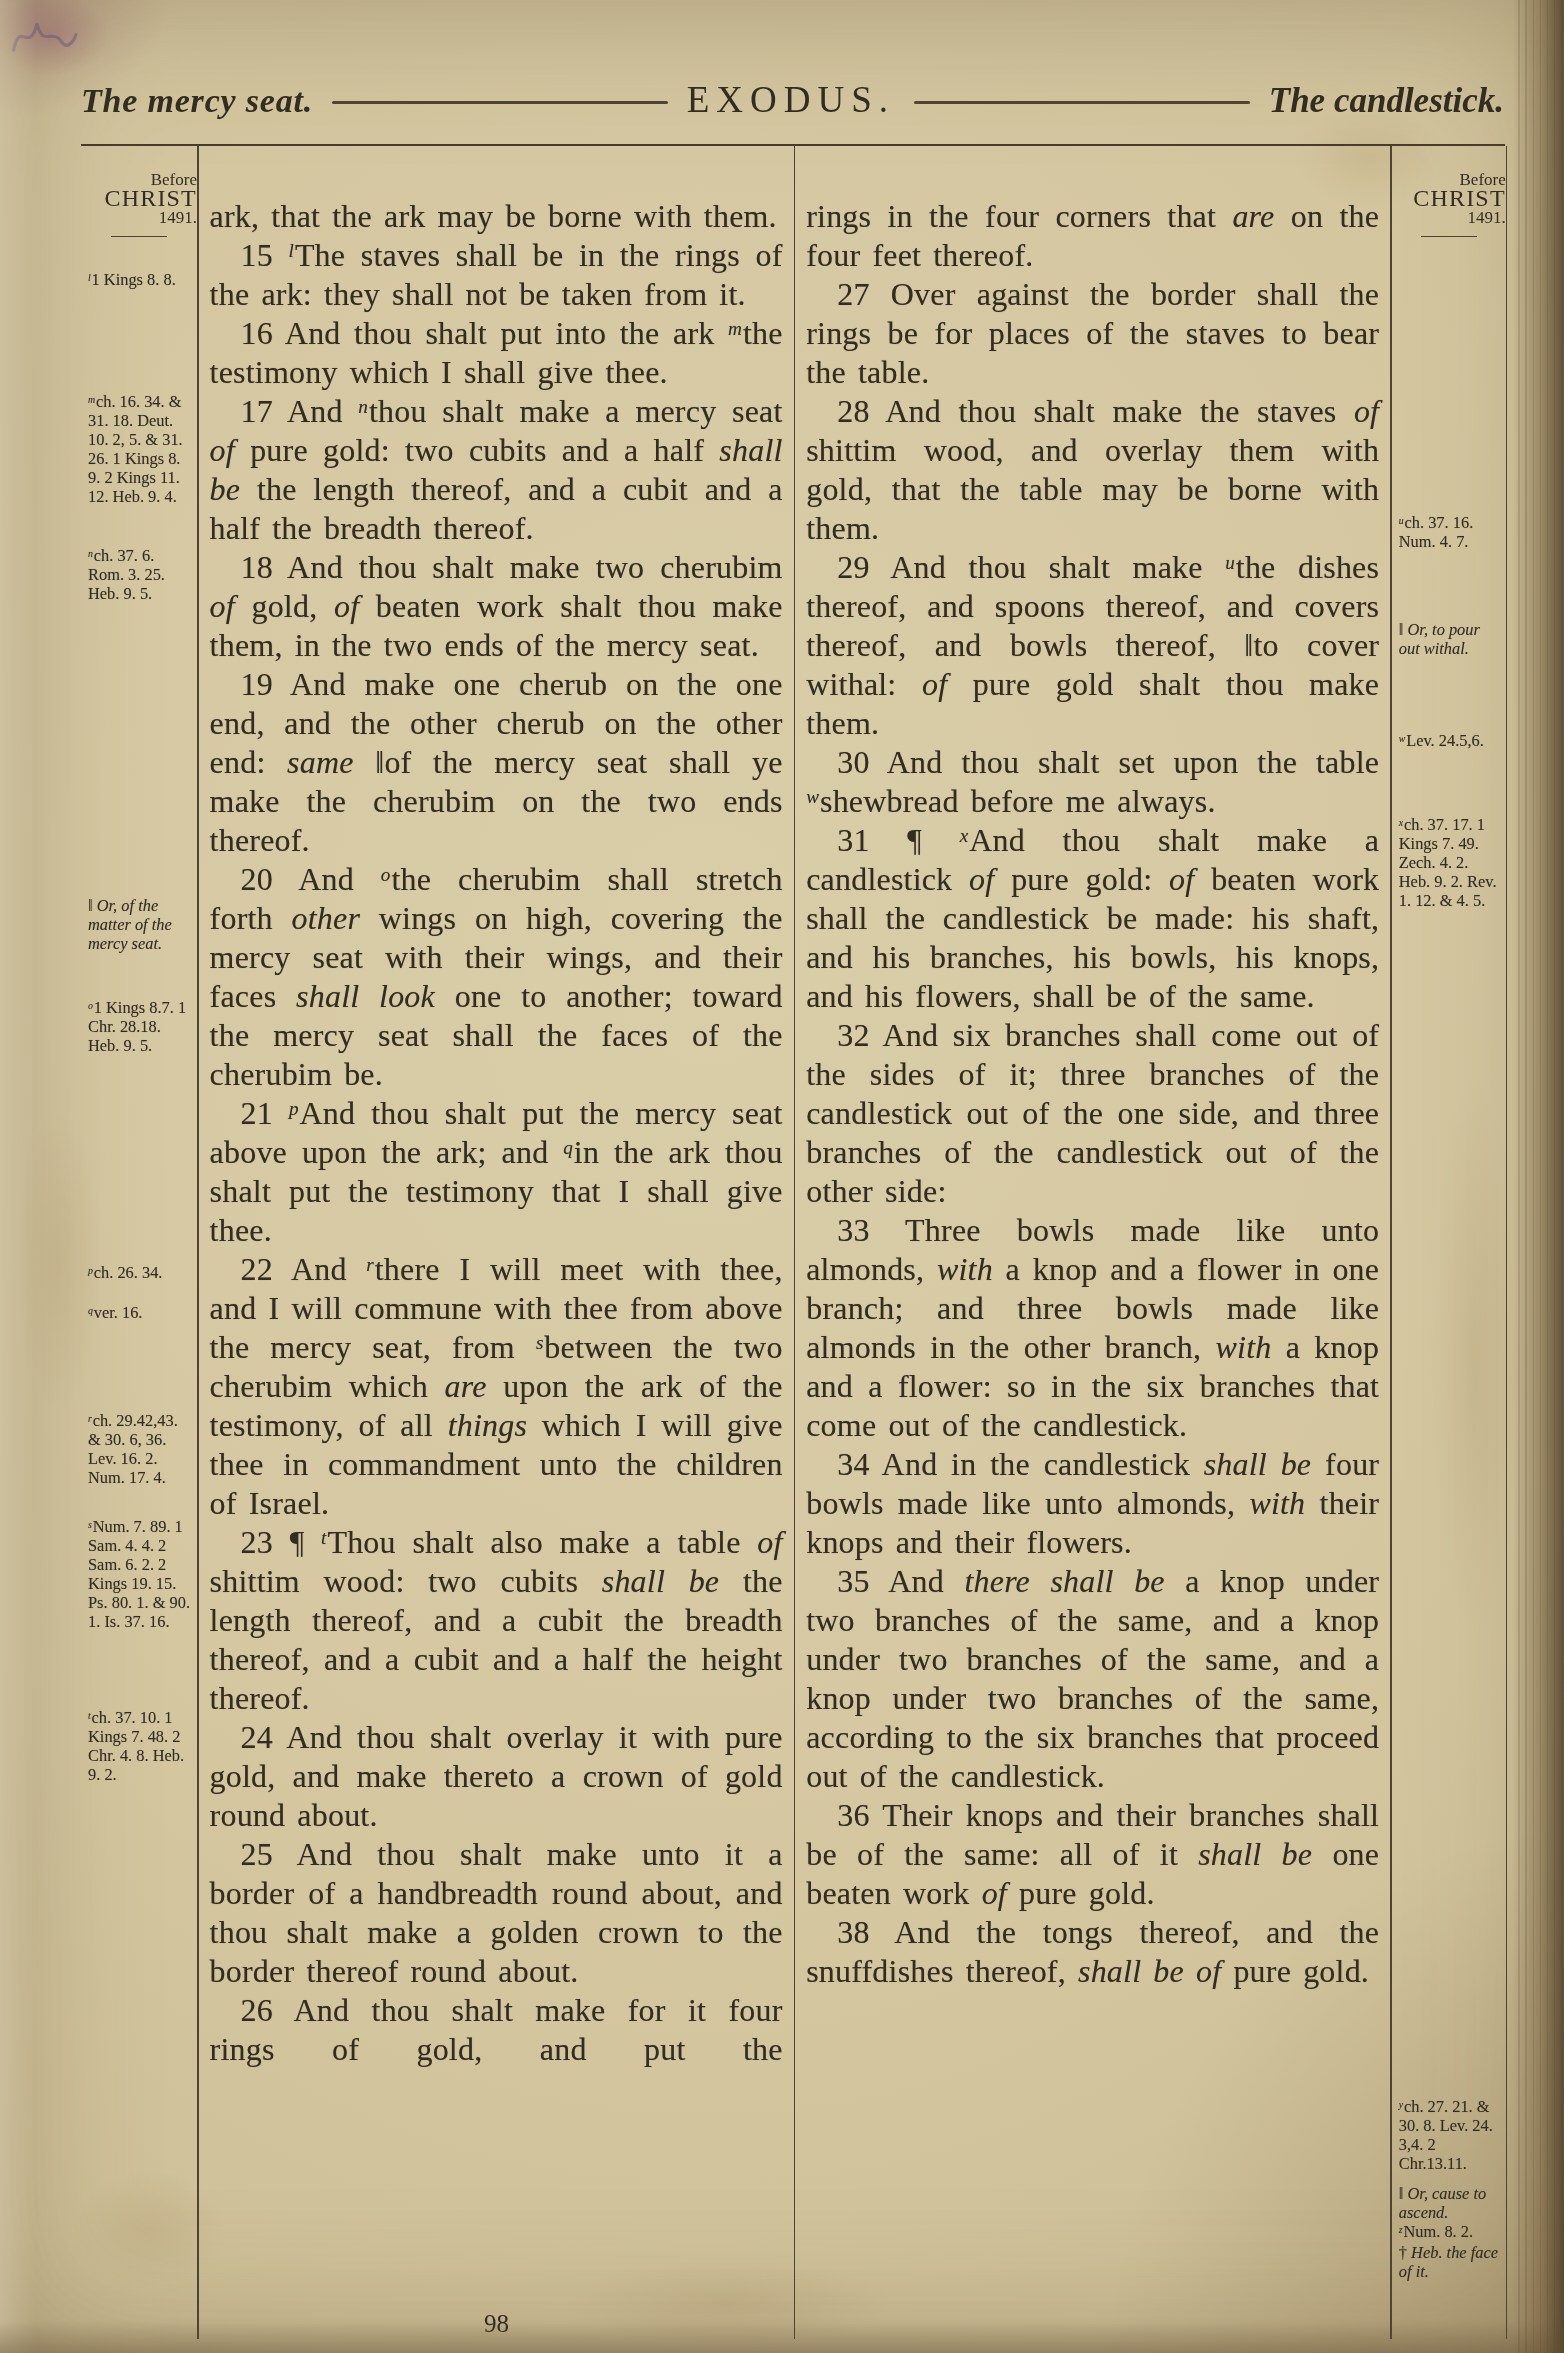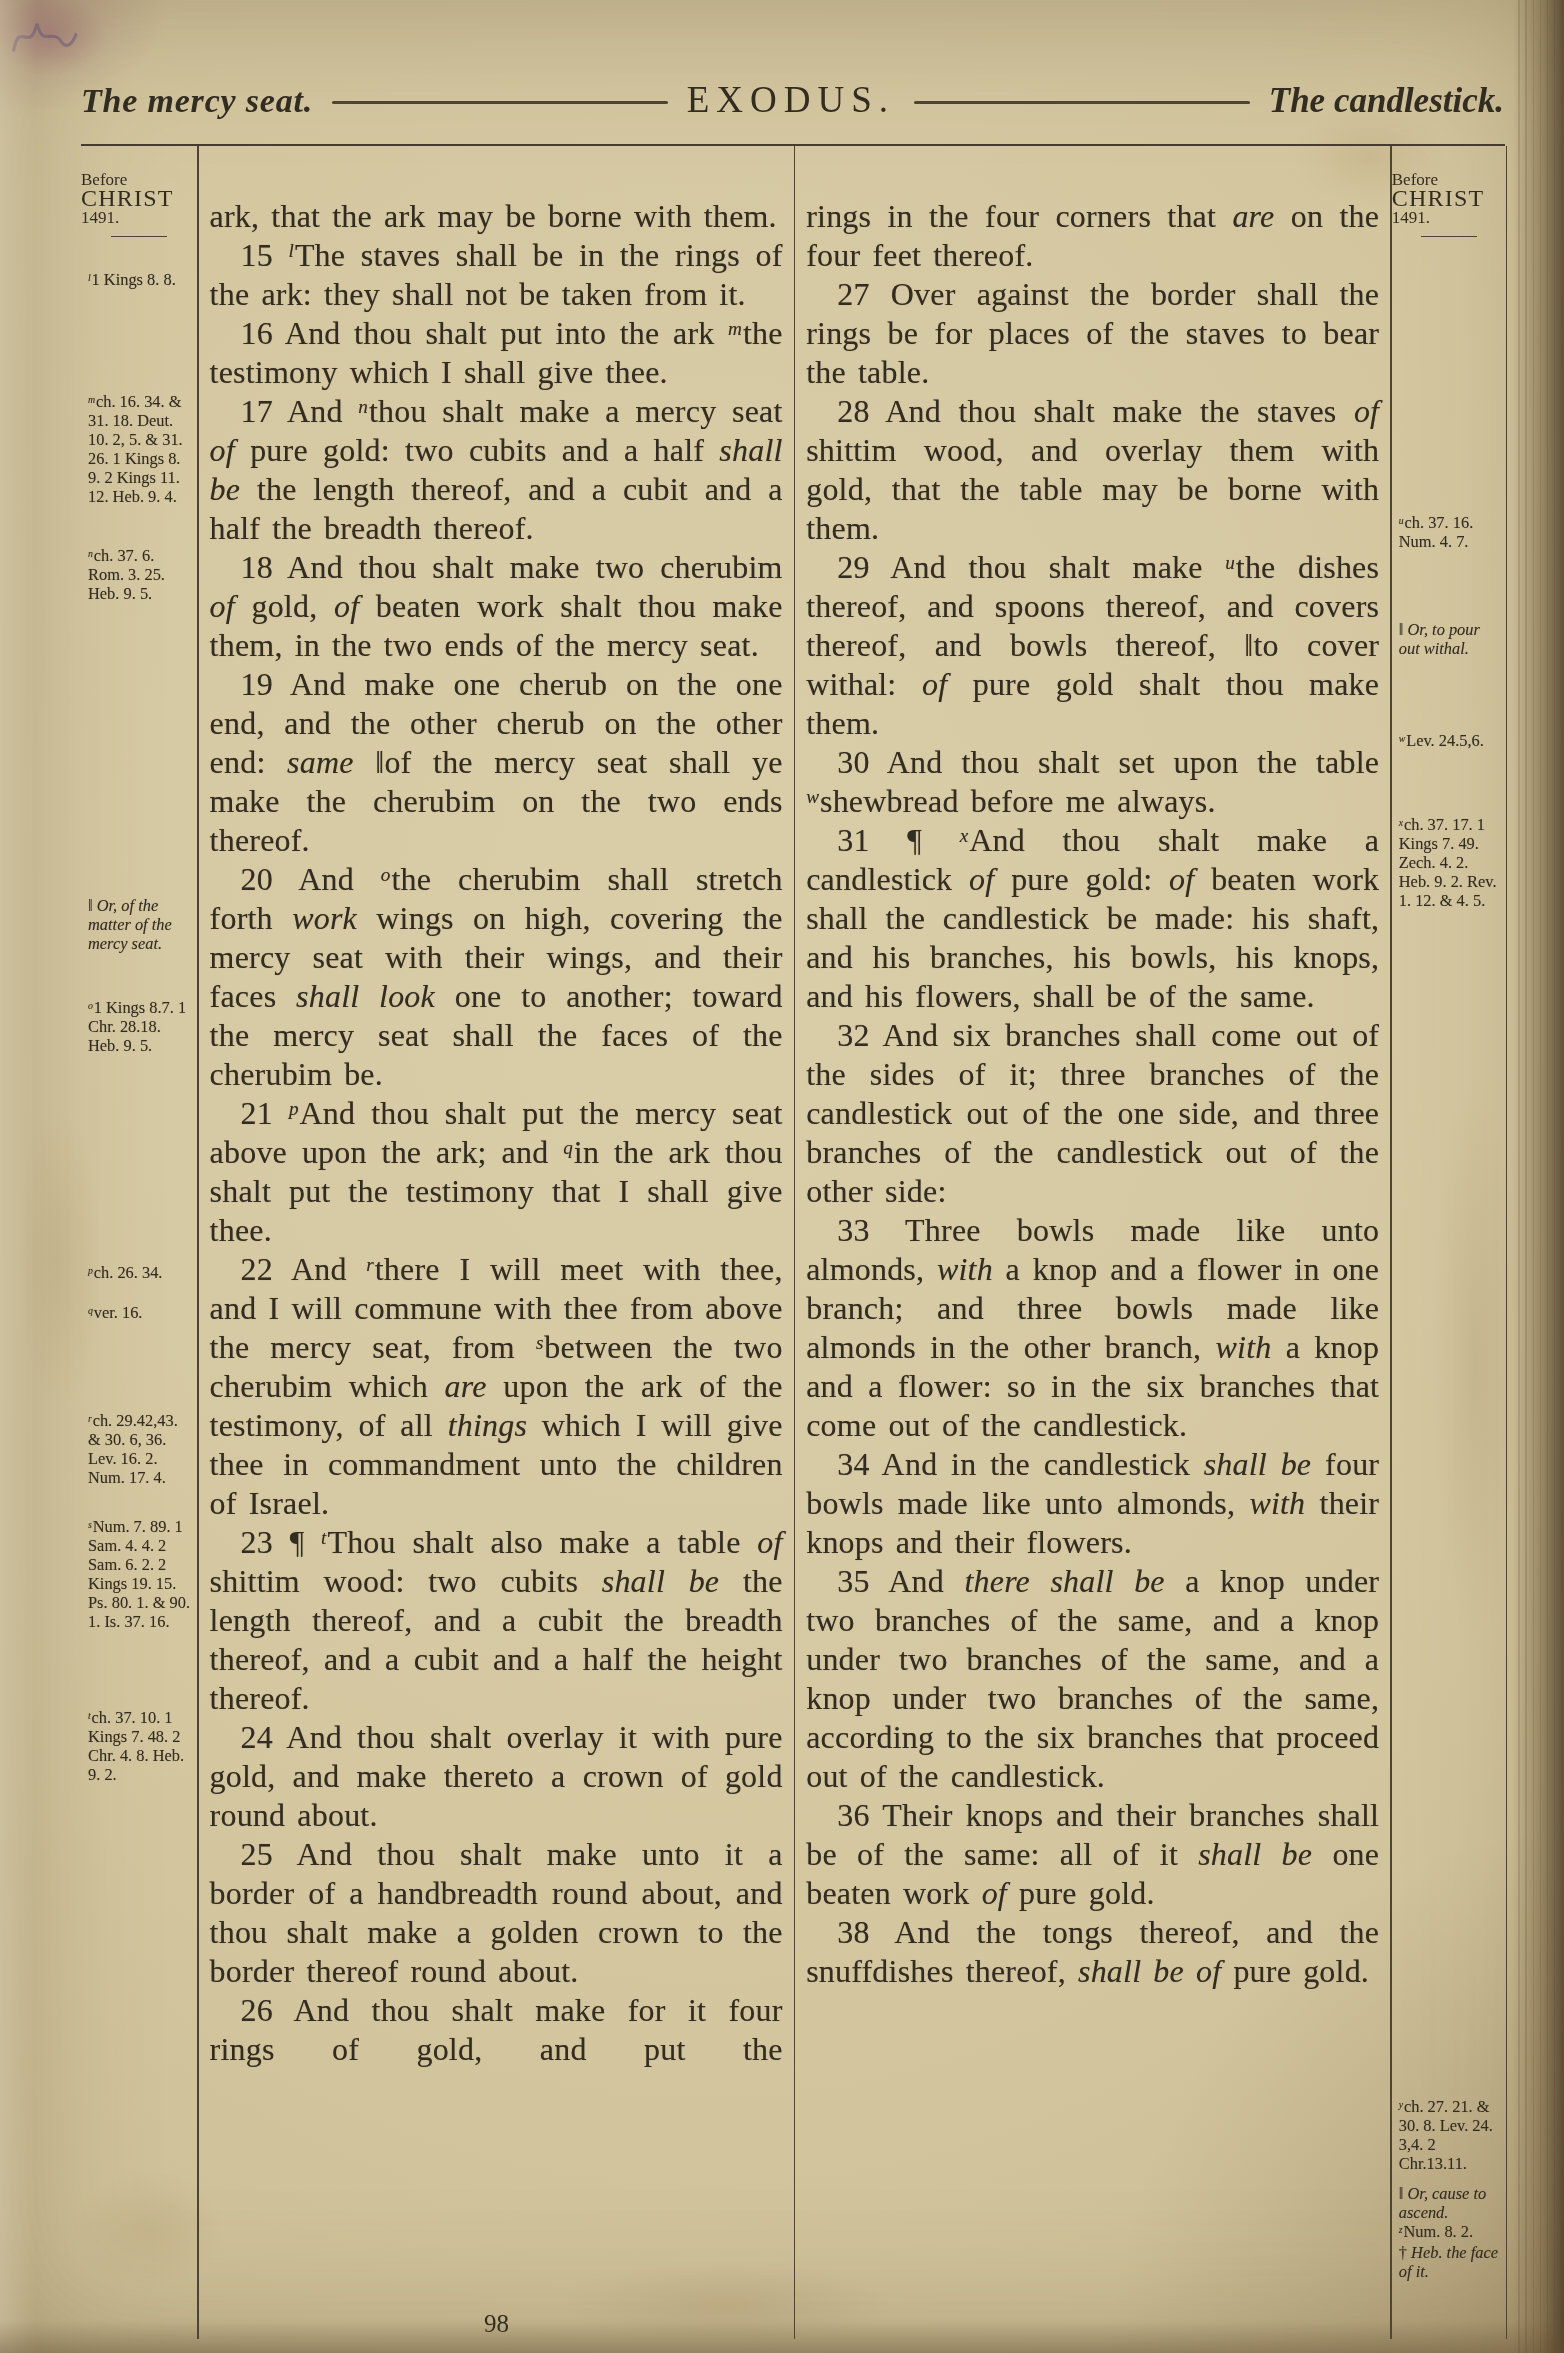--- a/index.html
+++ b/index.html
@@ -48,21 +48,21 @@
 
   .text-col { padding:19px 11px 0 11px; font-size:32px; line-height:39px; text-align:justify;
     overflow:hidden; word-spacing:3.9px; letter-spacing:0.2px;
     text-shadow:0 0 0.8px rgba(40,34,24,.38); }
   .text-col p { margin:0; text-indent:31px; }
   .text-col p.cont { text-indent:0;margin-top:32px; }
   .col-left p:last-child { text-align-last:justify; }
   sup.ref { font-size:60%; font-style:italic; line-height:0; vertical-align:.45em; margin-right:0.8px; }
 
   .notes-col { position:relative; font-size:16.4px; line-height:19px; height:100%; }
-  .bc { position:absolute; top:23.5px; left:0; right:0; text-align:left; }
+  .bc { position:absolute; top:23.5px; left:0; right:0; text-align:right; }
   .bc .bc1 { font-size:17px; }
   .bc .bc2 { font-size:24px; letter-spacing:1.2px; }
   .bc .bc3 { font-size:17px; }
   .bc-rule { width:56px; height:1.6px; background:#4e4433; margin:9.4px auto 0; }
   .notes-holder { position:absolute; inset:0; }
   .note { position:absolute; left:7px; right:3.9px; text-shadow:0 0 0.8px rgba(40,34,24,.3); }
 
   .page-num { position:absolute; left:199px; top:2310px; width:595px; text-align:center; font-size:25px; }
 </style>
 </head>
@@ -116,21 +116,21 @@
 
     <div class="vrule"></div>
 
     <div class="text-col col-left">
         <p class="cont">ark, that the ark may be borne with them.</p>
         <p>15 <sup class="ref">l</sup>The staves shall be in the rings of the ark: they shall not be taken from it.</p>
         <p>16 And thou shalt put into the ark <sup class="ref">m</sup>the testimony which I shall give thee.</p>
         <p>17 And <sup class="ref">n</sup>thou shalt make a mercy seat <i>of</i> pure gold: two cubits and a half <i>shall be</i> the length thereof, and a cubit and a half the breadth thereof.</p>
         <p>18 And thou shalt make two cherubim <i>of</i> gold, <i>of</i> beaten work shalt thou make them, in the two ends of the mercy seat.</p>
         <p>19 And make one cherub on the one end, and the other cherub on the other end: <i>same</i> ‖of the mercy seat shall ye make the cherubim on the two ends thereof.</p>
-        <p>20 And <sup class="ref">o</sup>the cherubim shall stretch forth <i>work</i> wings on high, covering the mercy seat with their wings, and their faces <i>shall look</i> one to another; toward the mercy seat shall the faces of the cherubim be.</p>
+        <p>20 And <sup class="ref">o</sup>the cherubim shall stretch forth <i>other</i> wings on high, covering the mercy seat with their wings, and their faces <i>shall look</i> one to another; toward the mercy seat shall the faces of the cherubim be.</p>
         <p>21 <sup class="ref">p</sup>And thou shalt put the mercy seat above upon the ark; and <sup class="ref">q</sup>in the ark thou shalt put the testimony that I shall give thee.</p>
         <p>22 And <sup class="ref">r</sup>there I will meet with thee, and I will commune with thee from above the mercy seat, from <sup class="ref">s</sup>between the two cherubim which <i>are</i> upon the ark of the testimony, of all <i>things</i> which I will give thee in commandment unto the children of Israel.</p>
         <p>23 ¶ <sup class="ref">t</sup>Thou shalt also make a table <i>of</i> shittim wood: two cubits <i>shall be</i> the length thereof, and a cubit the breadth thereof, and a cubit and a half the height thereof.</p>
         <p>24 And thou shalt overlay it with pure gold, and make thereto a crown of gold round about.</p>
         <p>25 And thou shalt make unto it a border of a handbreadth round about, and thou shalt make a golden crown to the border thereof round about.</p>
         <p>26 And thou shalt make for it four rings of gold, and put the</p>
       </div>
 
     <div class="vrule"></div>
 

